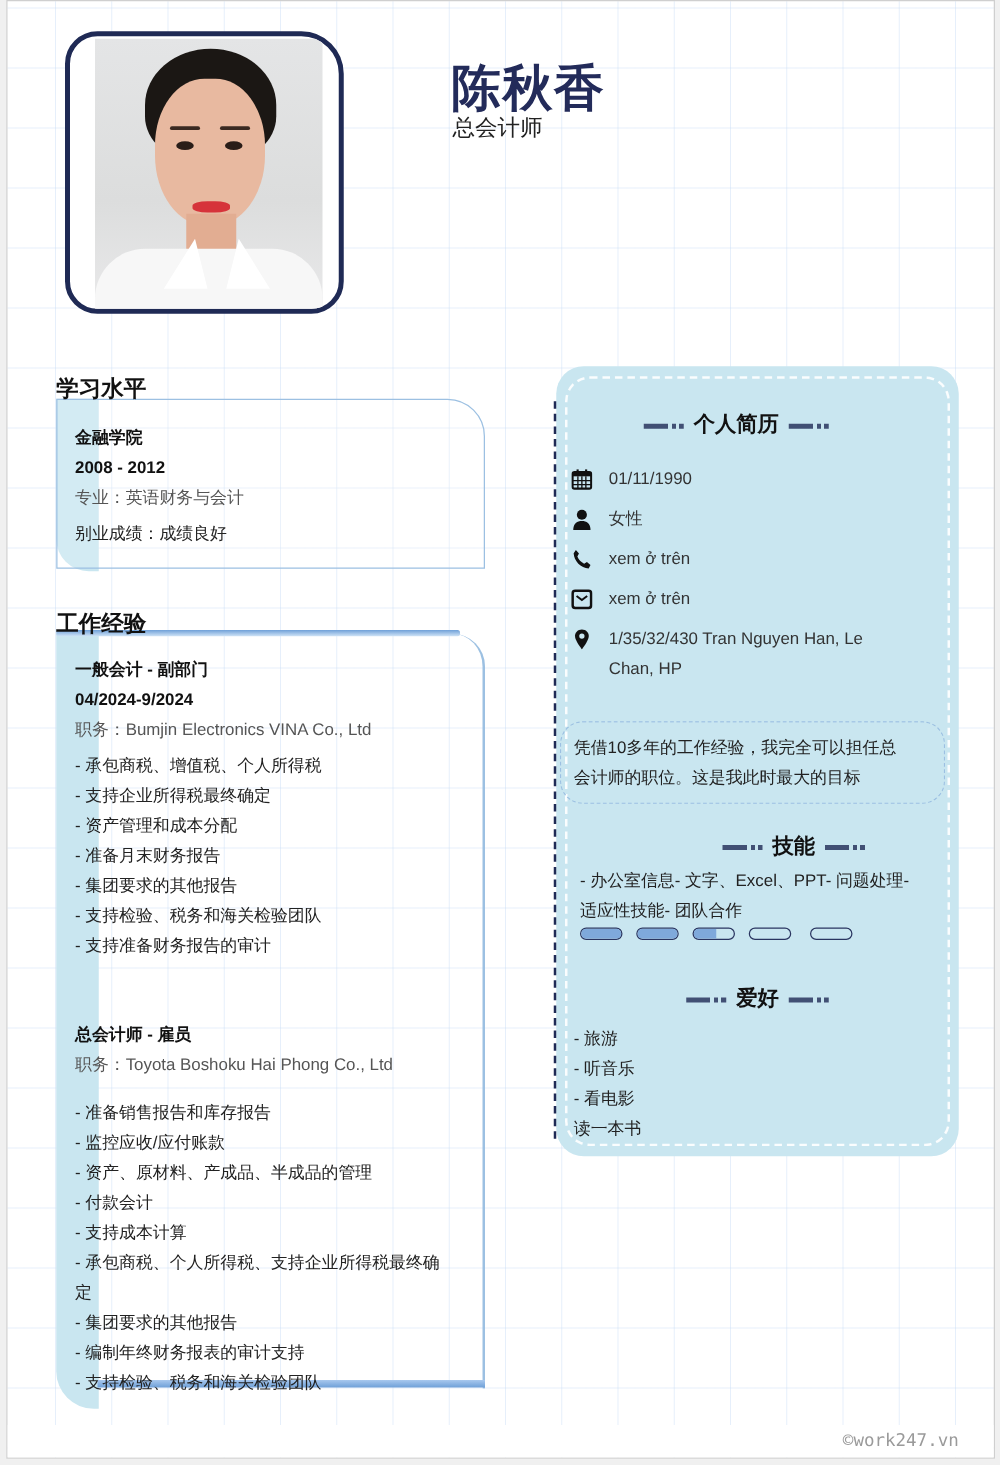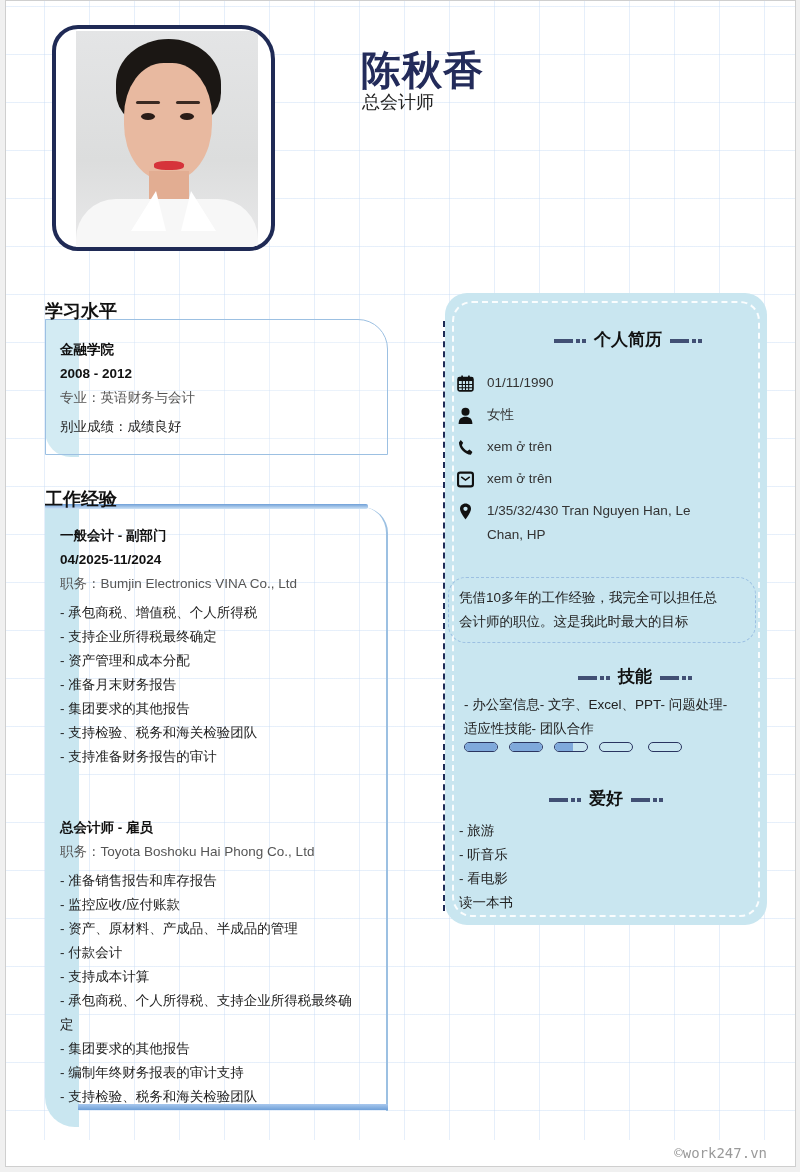--- a/index.html
+++ b/index.html
@@ -126,51 +126,51 @@
   </div>
 
   <div class="exp-strip"></div>
   <div class="exp-box"></div>
   <div class="exp-topbar"></div>
   <div class="exp-botbar"></div>
   <div class="sec-title" style="left:39px; top:486px;">工作经验</div>
 
   <div class="text-block" style="left:54px; top:523px;">
     <div class="b">一般会计 - 副部门</div>
-    <div class="b">04/2025-11/2024</div>
+    <div class="b">04/2024-9/2024</div>
     <div class="muted" style="margin-bottom:5px">职务：Bumjin Electronics VINA Co., Ltd</div>
     <div>- 承包商税、增值税、个人所得税</div>
     <div>- 支持企业所得税最终确定</div>
     <div>- 资产管理和成本分配</div>
     <div>- 准备月末财务报告</div>
     <div>- 集团要求的其他报告</div>
     <div>- 支持检验、税务和海关检验团队</div>
     <div>- 支持准备财务报告的审计</div>
   </div>
 
   <div class="text-block" style="left:54px; top:815px;">
     <div class="b">总会计师 - 雇员</div>
-    <div class="muted" style="margin-bottom:5px">职务：Toyota Boshoku Hai Phong Co., Ltd</div>
+    <div class="muted" style="margin-bottom:14px">职务：Toyota Boshoku Hai Phong Co., Ltd</div>
     <div>- 准备销售报告和库存报告</div>
     <div>- 监控应收/应付账款</div>
     <div>- 资产、原材料、产成品、半成品的管理</div>
     <div>- 付款会计</div>
     <div>- 支持成本计算</div>
     <div>- 承包商税、个人所得税、支持企业所得税最终确</div>
     <div>定</div>
     <div>- 集团要求的其他报告</div>
     <div>- 编制年终财务报表的审计支持</div>
     <div>- 支持检验、税务和海关检验团队</div>
   </div>
 
   <div class="panel"></div>
   <div class="panel-dash"></div>
   <div class="panel-leftline"></div>
 
-  <div class="ph" style="left:461px; top:327px; width:322px;">
+  <div class="ph" style="left:422px; top:327px; width:322px;">
     <span class="deco"></span><span>个人简历</span><span class="deco"></span>
   </div>
 
   <div class="info-row" style="top:370px;">
     <span class="ico">
       <svg viewBox="0 0 16 16">
           <rect x="1" y="2.5" width="14" height="12.5" rx="1.5" fill="none" stroke="#111" stroke-width="1.6"></rect>
           <rect x="1" y="2.5" width="14" height="3.2" fill="#111"></rect>
           <rect x="4" y="0.5" width="1.6" height="3.5" fill="#111"></rect>
           <rect x="10.4" y="0.5" width="1.6" height="3.5" fill="#111"></rect>

